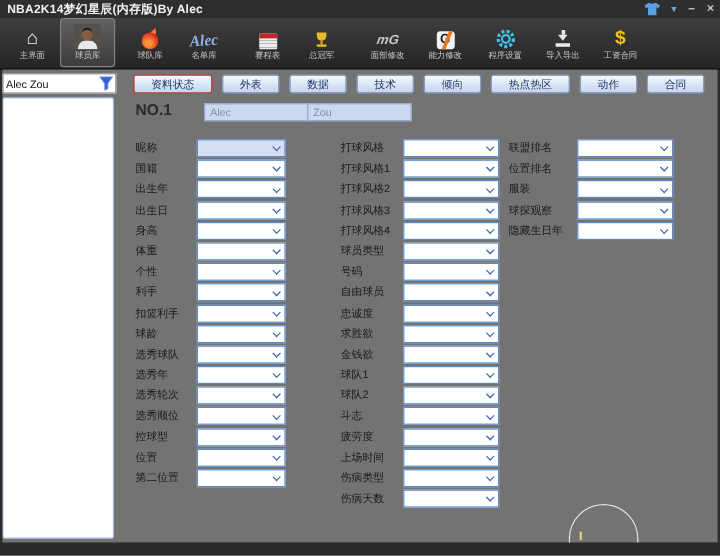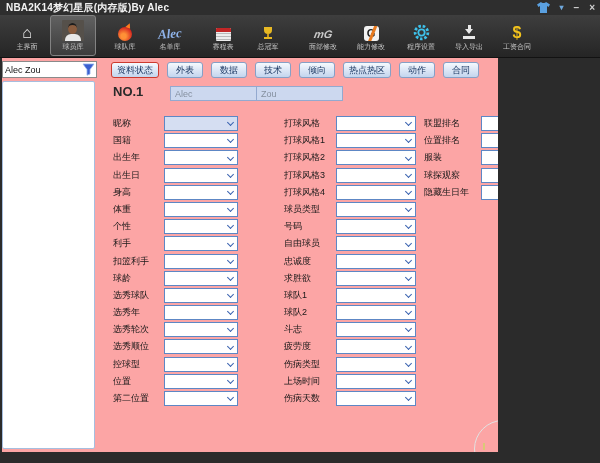--- a/index.html
+++ b/index.html
@@ -38,29 +38,29 @@
   .gat{position:relative;width:15px;height:15px;background:#f2f2f2;border-radius:3px;overflow:hidden;}
   .gat .letter{font-weight:bold;font-size:11px;color:#1c1c1c;line-height:15px;text-align:center;}
   .gat .bolt{position:absolute;left:7px;top:-2px;width:2.5px;height:20px;background:#e87a1e;transform:rotate(22deg);}
   .dl{width:16px;height:16px;display:flex;flex-direction:column;align-items:center;}
   .dl .stem{width:3px;height:4px;background:#e8e8e8;}
   .dl .tip{width:0;height:0;border-left:4px solid transparent;border-right:4px solid transparent;border-top:5px solid #e8e8e8;}
   .dl .bar{width:12px;height:3px;background:#e8e8e8;margin-top:2px;}
   .dollar-glyph{font-size:16px;font-weight:bold;color:#f3c31c;line-height:16px;}
 
   
-  .content{position:absolute;left:2px;top:58px;width:496px;height:394px;background:#fca5a5;overflow:hidden;}
+  .content{position:absolute;left:2px;top:58px;width:596px;height:394px;background:#737373;overflow:hidden;}
 
   .search-box{position:absolute;left:0;top:3px;width:93px;height:15px;background:#fff;border:1px solid #8a8a8a;display:flex;align-items:center;}
   .search-box input{flex:1;min-width:0;border:none;outline:none;font-size:9px;padding:0 2px;color:#111;background:transparent;font-family:"Liberation Sans",sans-serif;}
   .funnel{flex:0 0 auto;margin-right:1px;display:flex;}
   .list-box{position:absolute;left:0;top:23px;width:91px;height:366px;background:#fff;border:1px solid #a6bedf;border-radius:2px;}
 
   .tabs{position:absolute;left:109px;top:4px;display:flex;gap:8px;}
-  .tab{box-sizing:border-box;min-width:36px;padding:0 5px;height:16px;line-height:14px;font-size:9px;color:#16335f;text-align:center;
+  .tab{box-sizing:border-box;min-width:36px;padding:0 14px;height:16px;line-height:14px;font-size:9px;color:#16335f;text-align:center;
     background:linear-gradient(#f5f9fe,#c4d5ee);border:1px solid #86a0c6;border-radius:3px;cursor:pointer;white-space:nowrap;}
   .tab.selected{border-color:#cc3a2e;}
 
   .rank{position:absolute;left:111px;top:26px;font-size:13px;color:#2a2a2a;font-weight:bold;}
   .name-inputs{position:absolute;left:168px;top:28px;display:flex;}
   .name-inputs input{box-sizing:border-box;width:87px;height:15px;background:#ccd8ef;border:1px solid #93a9cf;
     font-size:9px;color:#85909f;padding:0 4px;font-family:"Liberation Sans",sans-serif;outline:none;}
   .name-inputs input + input{margin-left:-1px;}
 
   .form-col{position:absolute;top:58px;}
@@ -416,20 +416,26 @@
           </div>
         </div>
 
         <div class="form-row">
           <span class="form-label">求胜欲</span>
           <div class="dropdown">
             <span class="chevron"></span>
           </div>
         </div>
 
+        <div class="form-row">
+          <span class="form-label">金钱欲</span>
+          <div class="dropdown">
+            <span class="chevron"></span>
+          </div>
+        </div>
 
         <div class="form-row">
           <span class="form-label">球队1</span>
           <div class="dropdown">
             <span class="chevron"></span>
           </div>
         </div>
 
         <div class="form-row">
           <span class="form-label">球队2</span>
@@ -446,28 +452,28 @@
         </div>
 
         <div class="form-row">
           <span class="form-label">疲劳度</span>
           <div class="dropdown">
             <span class="chevron"></span>
           </div>
         </div>
 
         <div class="form-row">
+          <span class="form-label">上场时间</span>
+          <div class="dropdown">
+            <span class="chevron"></span>
+          </div>
+        </div>
+
+        <div class="form-row">
           <span class="form-label">伤病类型</span>
-          <div class="dropdown">
-            <span class="chevron"></span>
-          </div>
-        </div>
-
-        <div class="form-row">
-          <span class="form-label">上场时间</span>
           <div class="dropdown">
             <span class="chevron"></span>
           </div>
         </div>
 
         <div class="form-row">
           <span class="form-label">伤病天数</span>
           <div class="dropdown">
             <span class="chevron"></span>
           </div>

